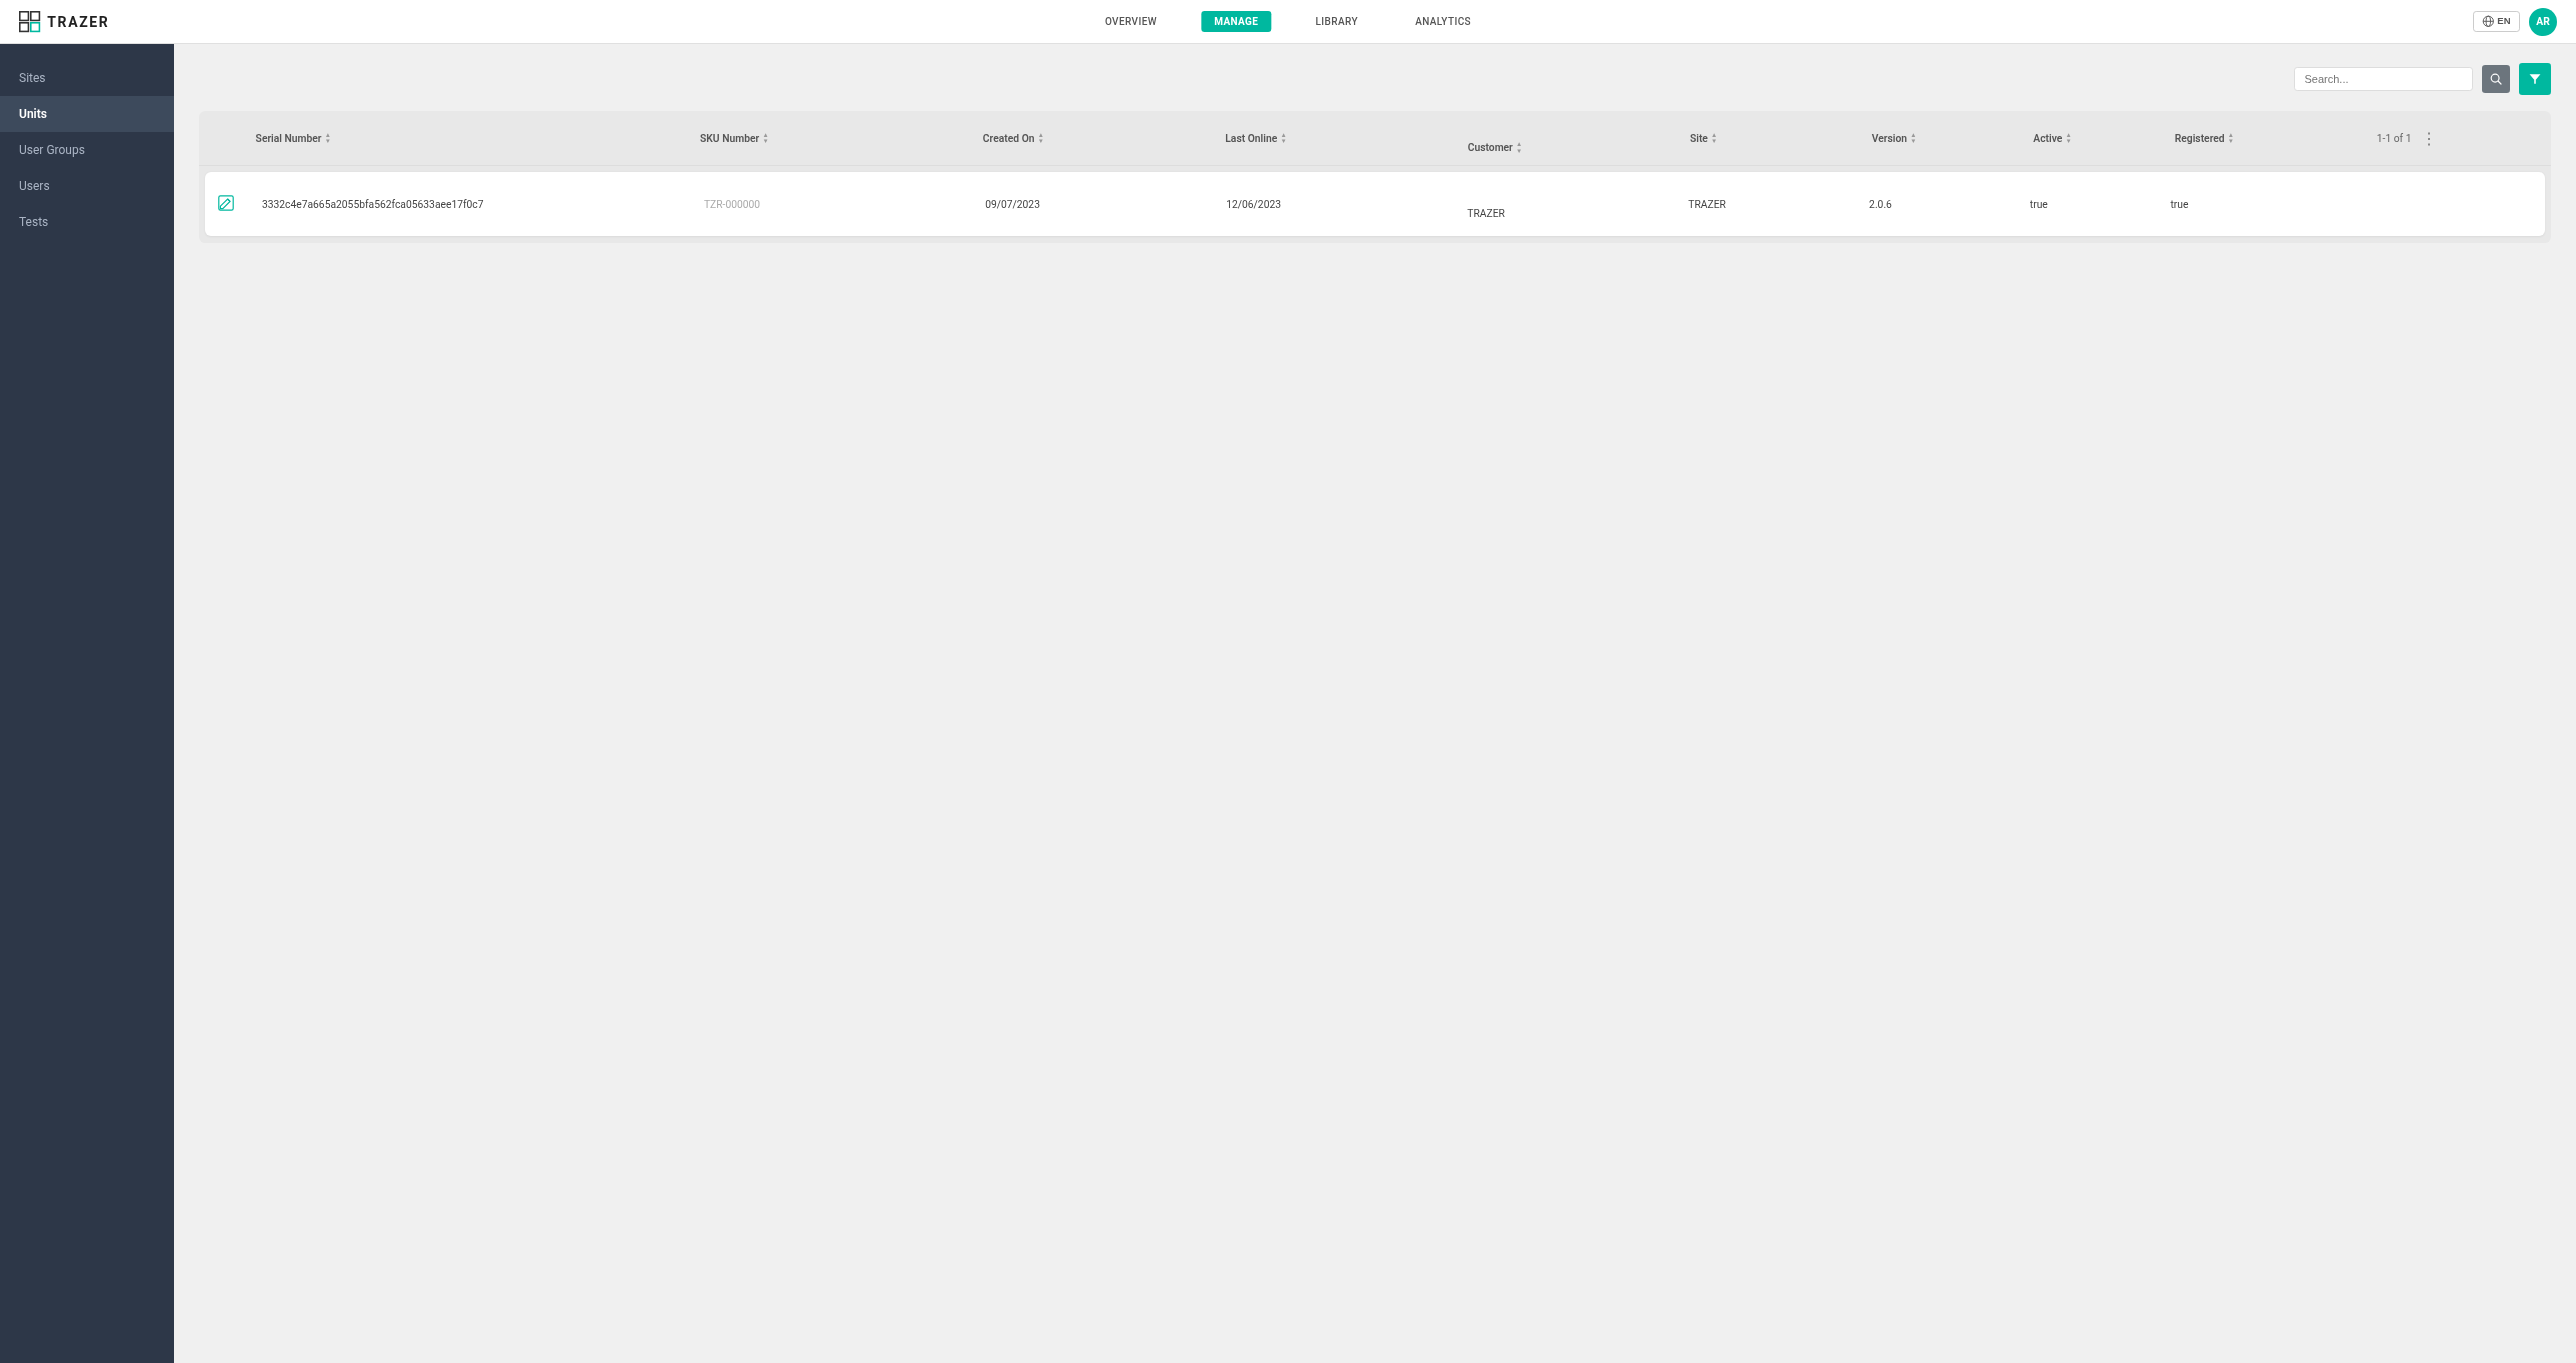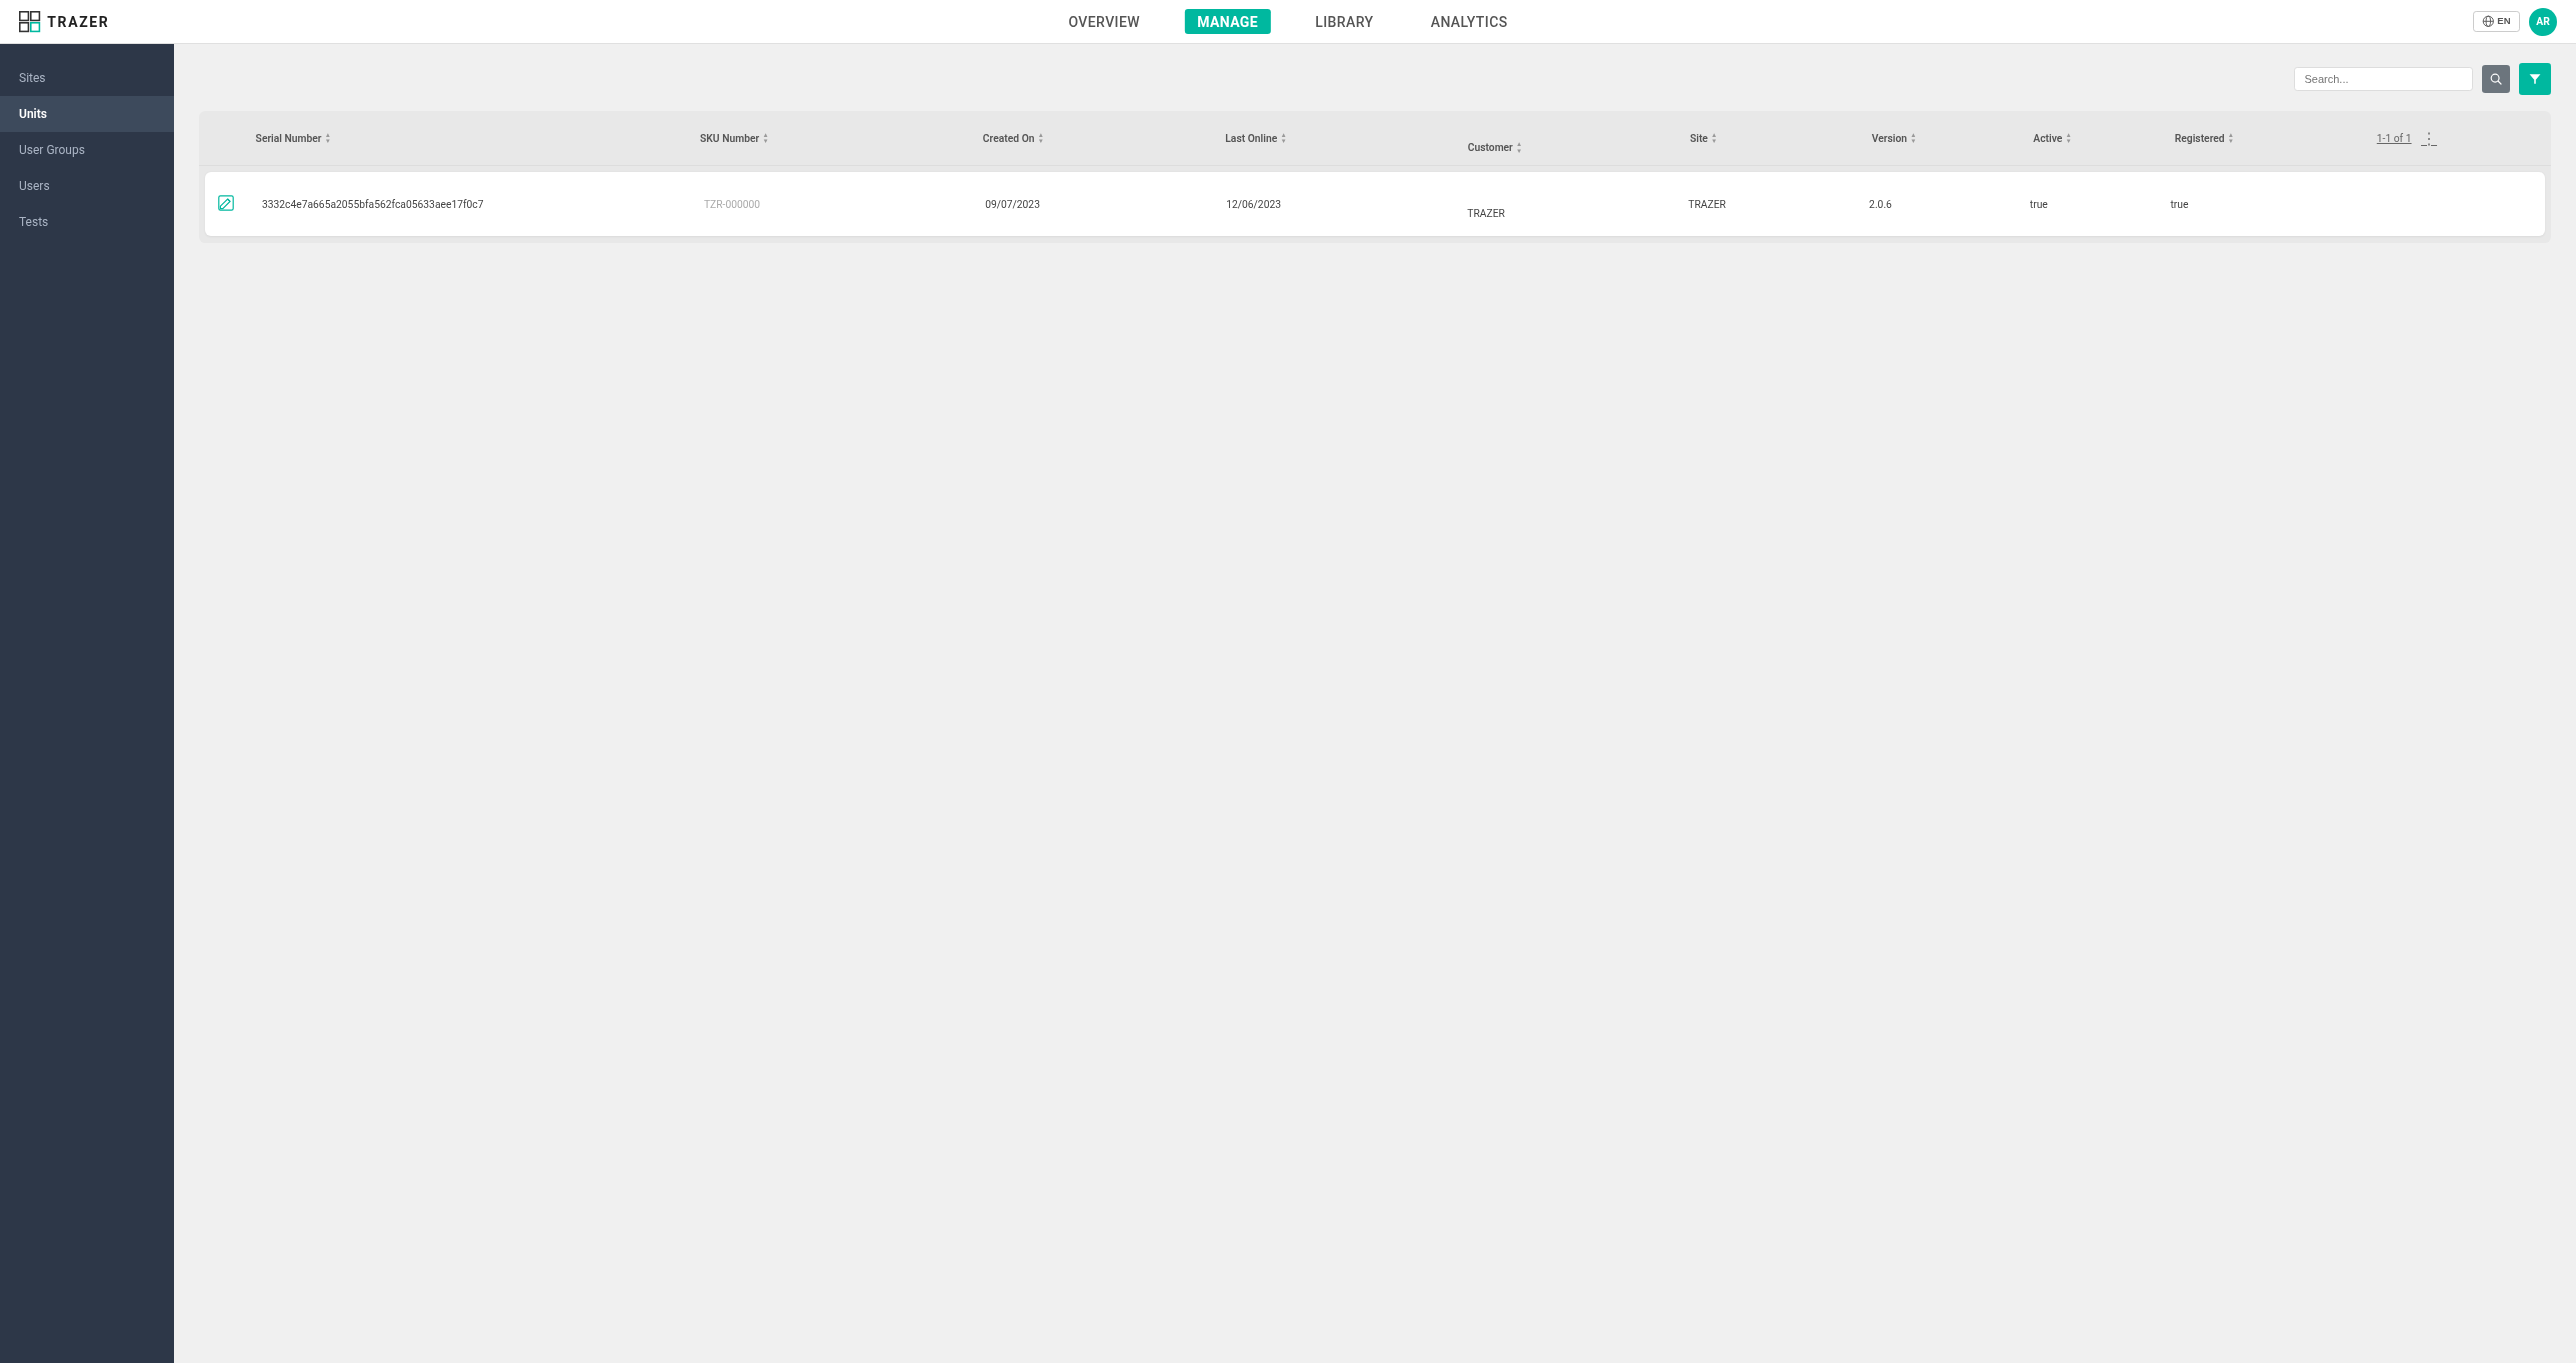--- a/index.html
+++ b/index.html
@@ -33,21 +33,21 @@
     }
     .header-nav {
       display: flex;
       align-items: center;
       gap: 32px;
       position: absolute;
       left: 50%;
       transform: translateX(-50%);
     }
     .nav-item {
-      font-size: 14px;
+      font-size: 10px;
       font-weight: 500;
       color: #555;
       cursor: pointer;
       padding: 4.7px 12.6px;
       border-radius: 3.2px;
       letter-spacing: 0.4px;
     }
     .nav-item.active {
       background: #00b89f;
       color: #fff;
@@ -229,21 +229,21 @@
     }
     .col-serial { flex: 2.2; align-items: center; }
     .col-sku { flex: 1.4; }
     .col-created { flex: 1.2; }
     .col-last { flex: 1.2; }
     .col-customer { flex: 1.1; margin-top: 19px; }
     .col-site { flex: 0.9; }
     .col-version { flex: 0.8; }
     .col-active { flex: 0.7; }
     .col-registered { flex: 1; align-items: center; }
-    .col-pagination { flex: 0.8; text-align: right; font-size: 10.3px; color: #666; display: flex; align-items: center; justify-content: flex-start; gap: 6.3px; text-decoration: underline; }
+    .col-pagination { flex: 0.8; text-align: right; font-size: 10.3px; color: #666; display: flex; align-items: center; justify-content: flex-start; gap: 6.3px; }
 
     .three-dots {
       font-size: 16px;
       color: #777;
       cursor: pointer;
       margin-left: 3.2px;
     }
   </style>
 </head>
 <body>

